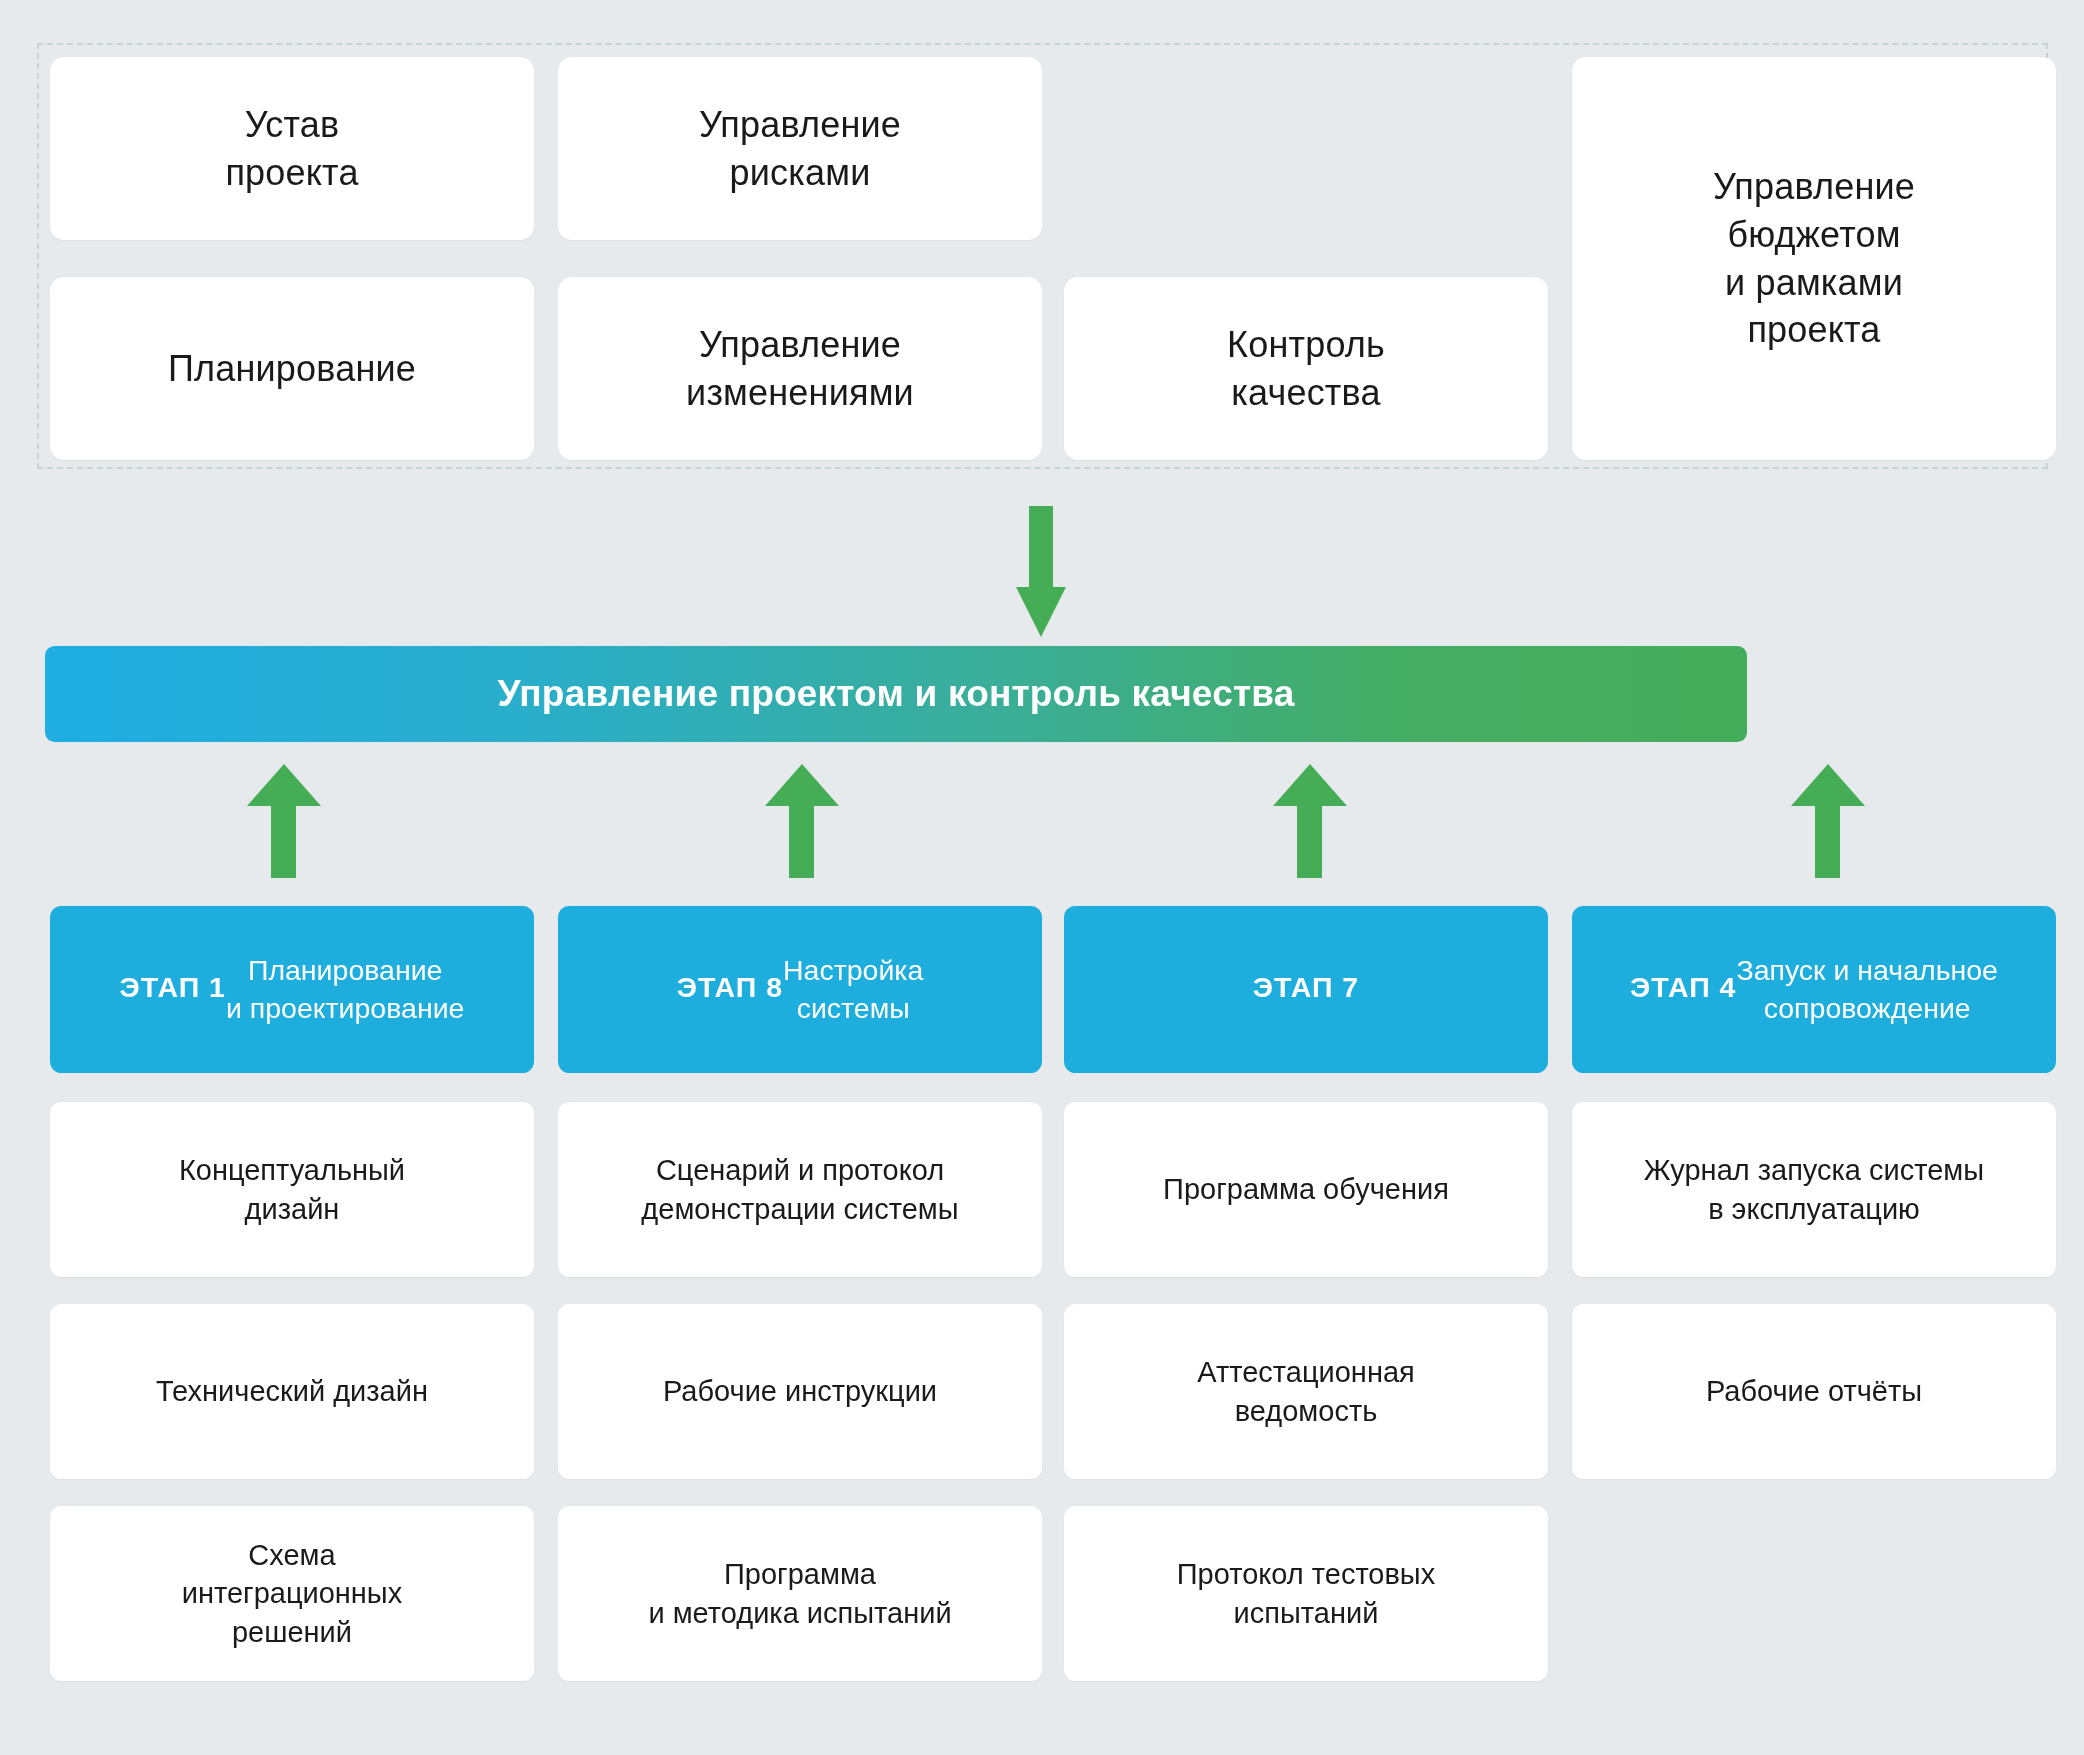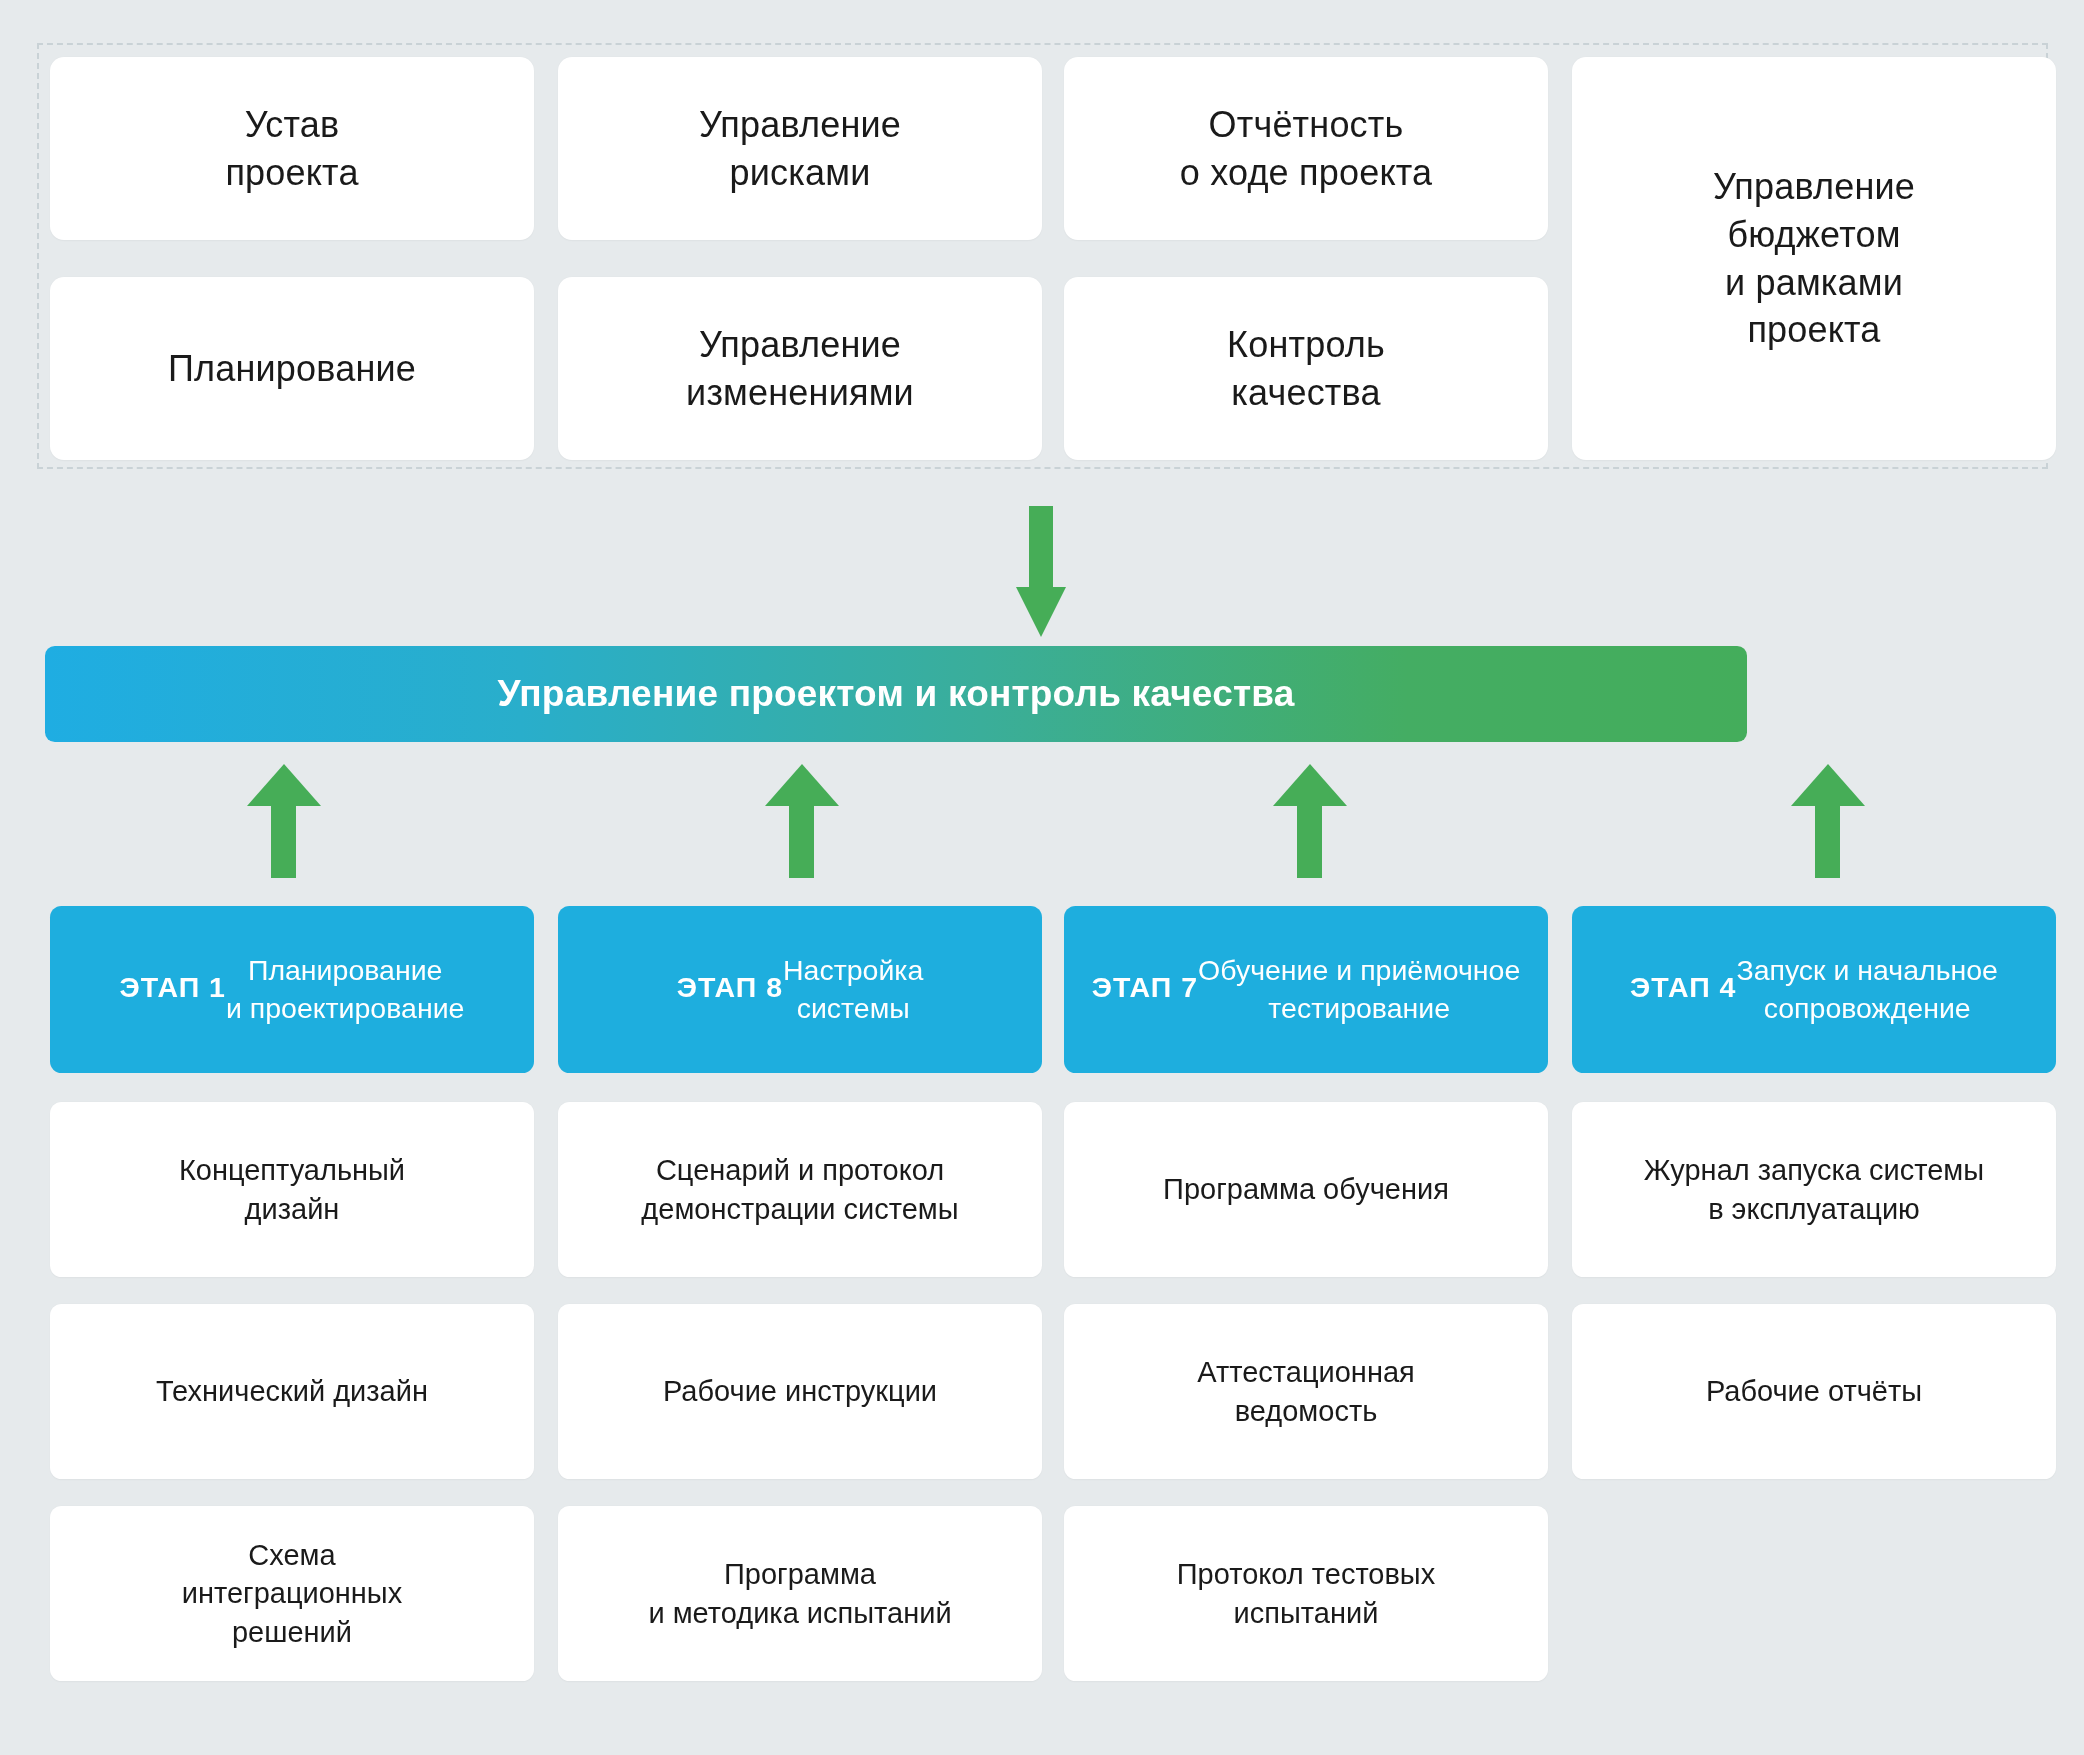--- a/index.html
+++ b/index.html
@@ -186,21 +186,20 @@
     <div class="card gov-card-a">Устав<br>проекта</div>
     <div class="card gov-card-b">Планирование</div>
   </div>
 
   <div class="gov-col c2">
     <div class="card gov-card-a">Управление<br>рисками</div>
     <div class="card gov-card-b">Управление<br>изменениями</div>
   </div>
 
   <div class="gov-col c3">
-    <div class="card gov-card-a">Отчётность<br>о ходе проекта</div>
     <div class="card gov-card-b">Контроль<br>качества</div>
   </div>
 
   <div class="gov-col c4">
     <div class="card gov-card-tall">Управление<br>бюджетом<br>и рамками<br>проекта</div>
   </div>
 
 </div>
 
 <div class="arrow-down">
@@ -247,21 +246,20 @@
       <div class="stage-name">Настройка<br>системы</div>
     </div>
     <div class="deliv d1">Сценарий и протокол<br>демонстрации системы</div>
     <div class="deliv d2">Рабочие инструкции</div>
     <div class="deliv d3">Программа<br>и методика испытаний</div>
   </div>
 
   <div class="stage-col c3">
     <div class="stage-box">
       <div class="stage-num">ЭТАП 7</div>
-      <div class="stage-name">Обучение и приёмочное<br>тестирование</div>
     </div>
     <div class="deliv d1">Программа обучения</div>
     <div class="deliv d2">Аттестационная<br>ведомость</div>
     <div class="deliv d3">Протокол тестовых<br>испытаний</div>
   </div>
 
   <div class="stage-col c4">
     <div class="stage-box">
       <div class="stage-num">ЭТАП 4</div>
       <div class="stage-name">Запуск и начальное<br>сопровождение</div>

